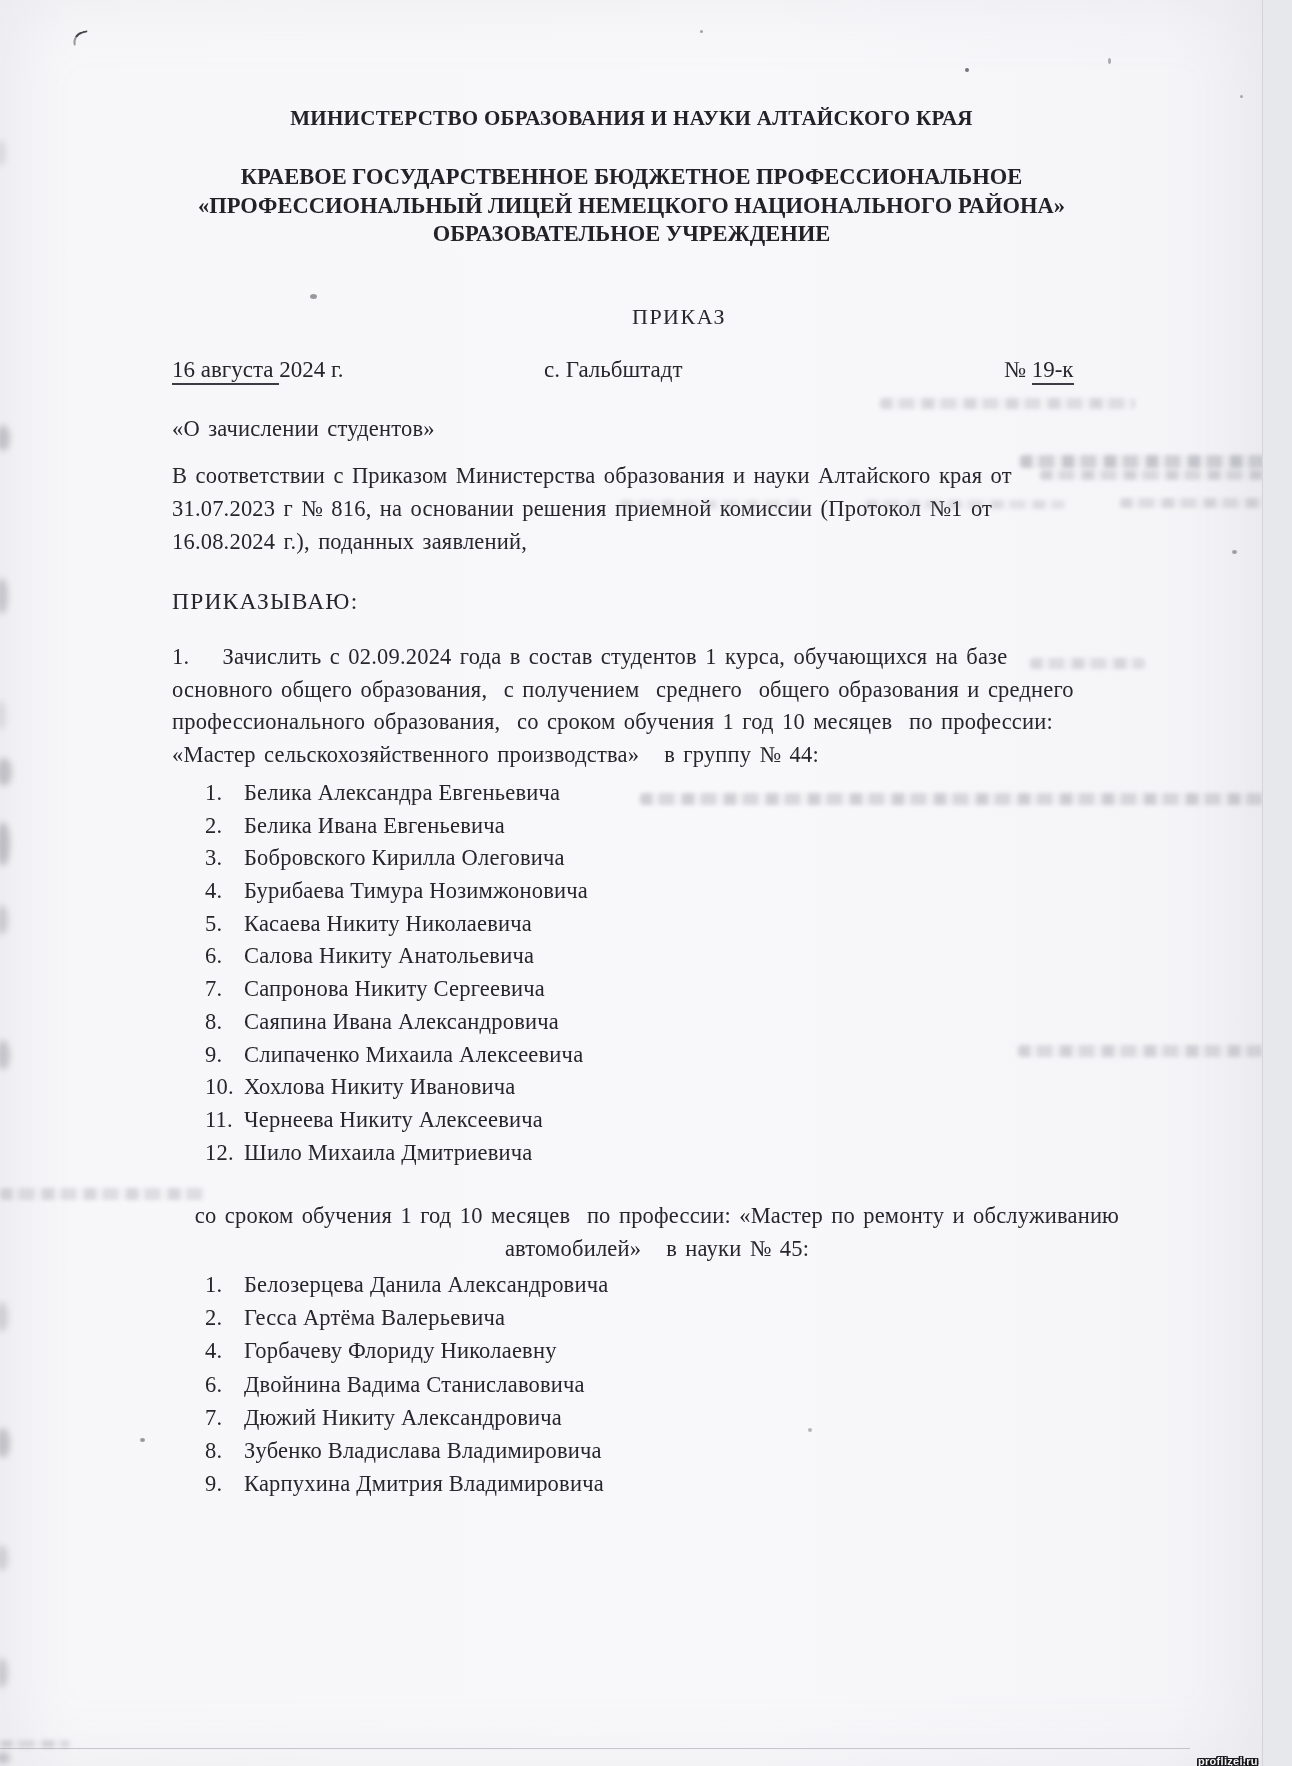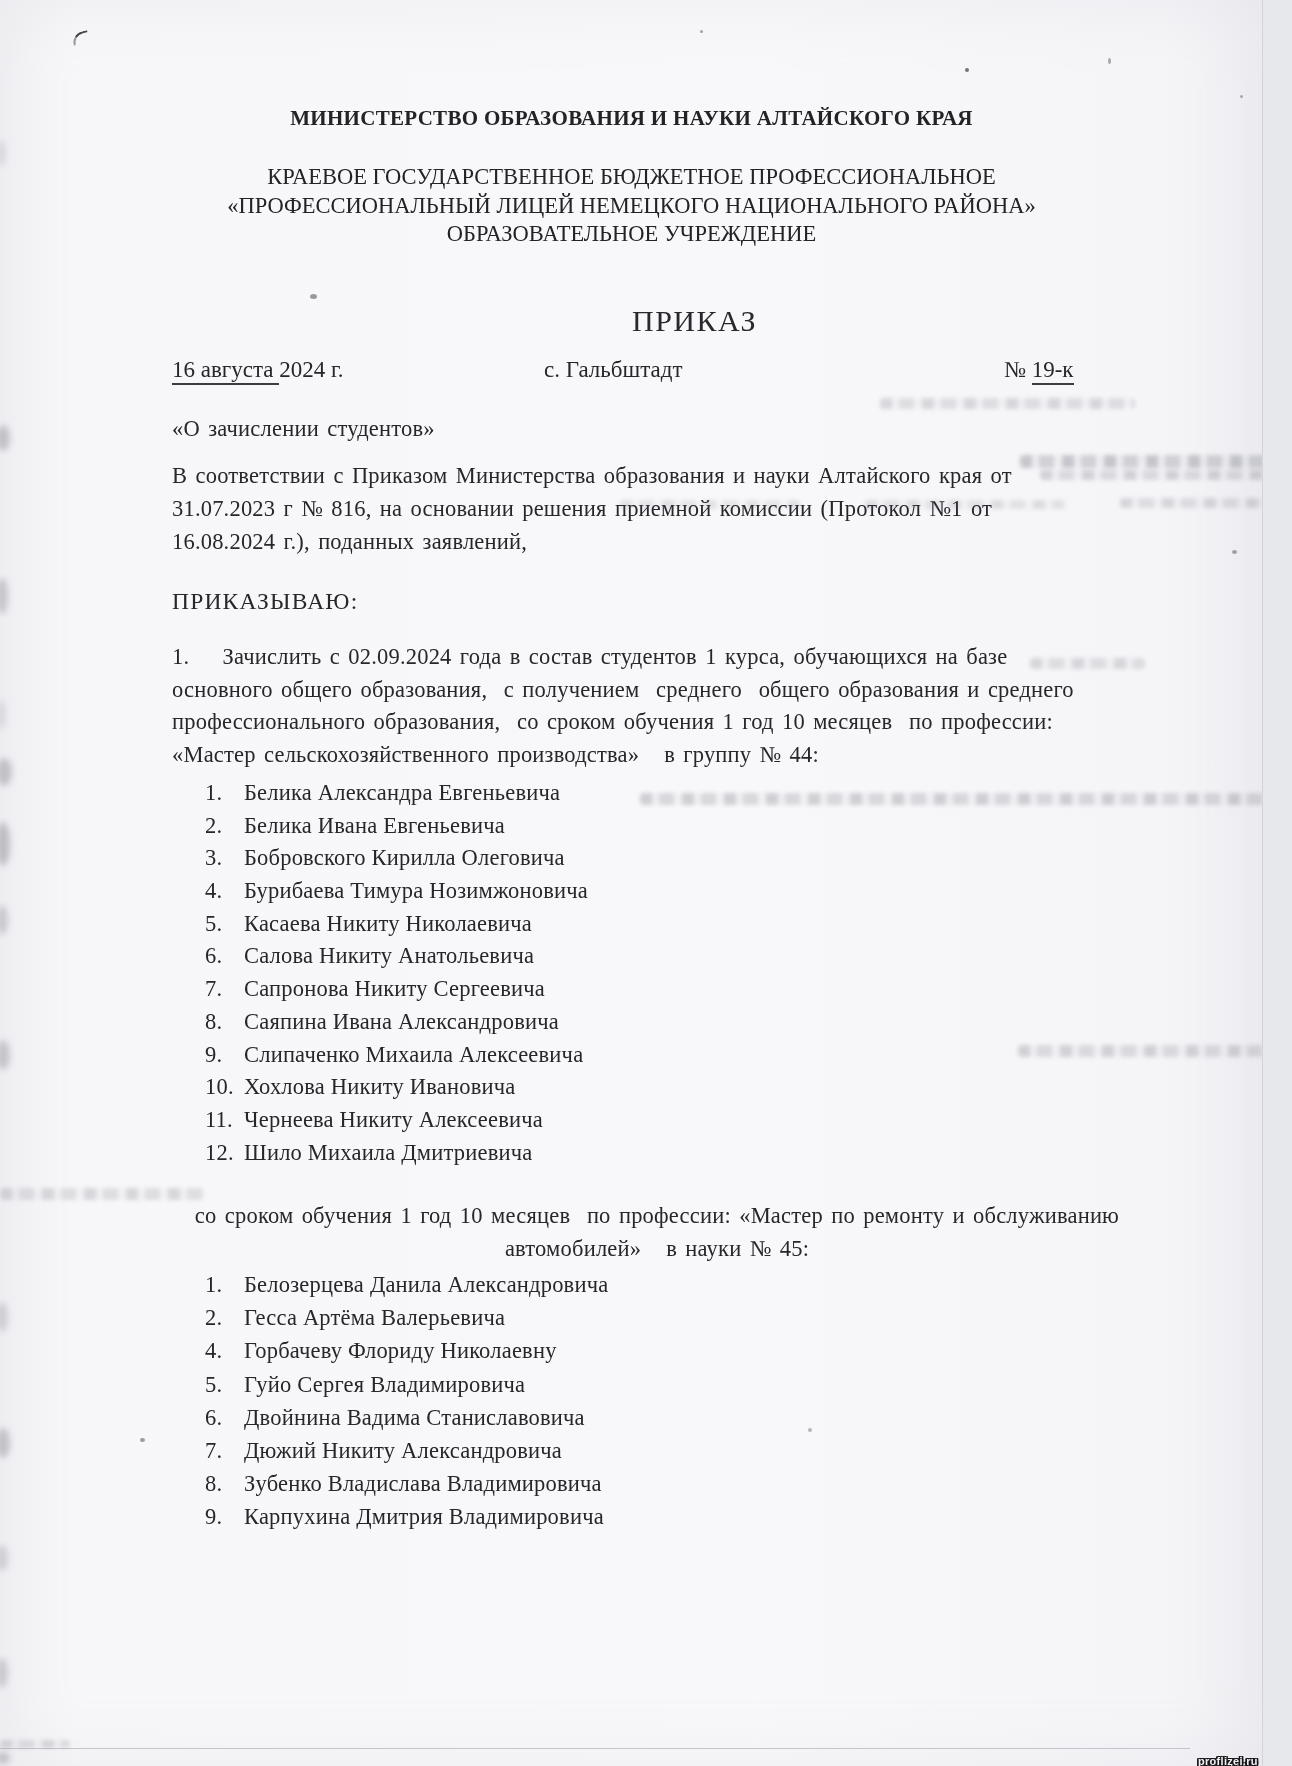--- a/index.html
+++ b/index.html
@@ -5,23 +5,23 @@
   html,body{margin:0;padding:0;background:#e9eaee;}
   .scan{position:relative;width:1292px;height:1766px;overflow:hidden;background:#ecedf1;
         font-family:"Liberation Serif","DejaVu Serif",serif;color:#26262b;}
   .paper{position:absolute;left:0;top:0;width:1263px;height:1766px;
          background:linear-gradient(90deg,#f3f3f6 0%,#f7f7f9 6%,#f8f8fa 60%,#f5f5f8 92%,#efeff3 100%);
          box-shadow:inset 0 0 70px rgba(185,185,200,0.16);}
   .edge-strip{position:absolute;right:0;top:0;width:29px;height:1766px;background:#e7e8ec;border-left:1px solid #d3d4da;}
 
   .h1{position:absolute;top:106px;left:0;width:100%;text-align:center;font-weight:bold;
       font-size:21px;letter-spacing:0.3px;color:#222227;}
-  .h2{position:absolute;top:163px;left:0;width:100%;text-align:center;font-weight:normal;
+  .h2{position:absolute;top:163px;left:0;width:100%;text-align:center;font-weight:bold;
       font-size:22.5px;line-height:28.5px;color:#222227;}
-  .doc-title{position:absolute;top:304px;left:632px;font-size:30px;letter-spacing:1.5px;color:#28282e;}
+  .doc-title{position:absolute;top:304px;left:632px;font-size:22px;letter-spacing:1.5px;color:#28282e;}
   .m-date{position:absolute;top:357px;left:172px;font-size:23px;white-space:pre;}
   .m-place{position:absolute;top:357px;left:544px;font-size:23px;}
   .m-num{position:absolute;top:357px;left:1004px;font-size:23px;white-space:pre;}
   .u{border-bottom:2px solid #3c3c44;padding-bottom:1px;white-space:pre;}
   .subject{position:absolute;top:412px;left:172px;font-size:22.5px;}
   .preamble{position:absolute;top:459px;left:172px;width:965px;}
   .line{white-space:pre;font-size:22.5px;line-height:33px;letter-spacing:0.2px;word-spacing:2.5px;}
   .resolution{position:absolute;top:588px;left:172px;font-size:23.5px;letter-spacing:1.2px;}
   .clause1{position:absolute;top:641px;left:172px;width:970px;}
   .clause1 .line{line-height:32.5px;}
@@ -101,21 +101,20 @@
 
     <div class="clause2">
       <div class="line">со сроком обучения 1 год 10 месяцев  по профессии: «Мастер по ремонту и обслуживанию</div>
       <div class="line">автомобилей»   в науки № 45:</div>
     </div>
 
     <div class="list2">
       <div class="li"><span class="num">1.</span><span>Белозерцева Данила Александровича</span></div>
       <div class="li"><span class="num">2.</span><span>Гесса Артёма Валерьевича</span></div>
       <div class="li"><span class="num">4.</span><span>Горбачеву Флориду Николаевну</span></div>
-      <div class="li"><span class="num">5.</span><span>Гуйо Сергея Владимировича</span></div>
       <div class="li"><span class="num">6.</span><span>Двойнина Вадима Станиславовича</span></div>
       <div class="li"><span class="num">7.</span><span>Дюжий Никиту Александровича</span></div>
       <div class="li"><span class="num">8.</span><span>Зубенко Владислава Владимировича</span></div>
       <div class="li"><span class="num">9.</span><span>Карпухина Дмитрия Владимировича</span></div>
     </div>
 
     <span class="penmark"></span>
     <div class="sm" style="left:880px;top:398px;width:255px;height:11px;opacity:0.30;"></div>
     <div class="sm" style="left:1020px;top:455px;width:255px;height:13px;opacity:0.45;"></div>
     <div class="sm" style="left:1040px;top:470px;width:235px;height:10px;opacity:0.35;"></div>

